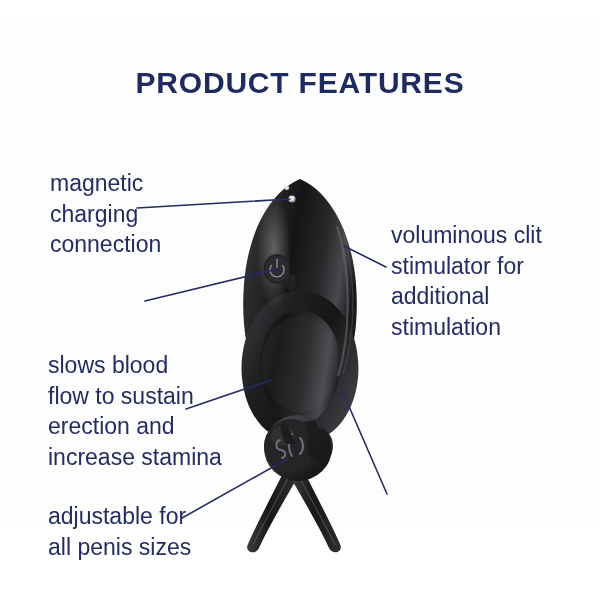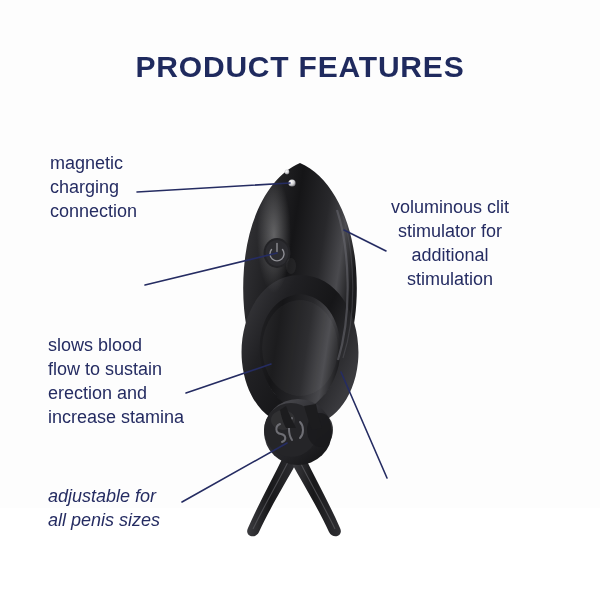--- a/index.html
+++ b/index.html
@@ -11,49 +11,50 @@
     height: 600px;
     background: #ffffff;
     font-family: "Liberation Sans", sans-serif;
     overflow: hidden;
   }
   #infographic {
     position: relative;
     width: 600px;
     height: 508px;
     background: #fdfdfd;
+    margin-top: 16px;
   }
   #page-title {
     position: absolute;
     top: 50px;
     left: 0;
     width: 600px;
     text-align: center;
     font-size: 30px;
     font-weight: bold;
     letter-spacing: 0.8px;
     color: #1f2a5e;
     font-family: "Liberation Sans", sans-serif;
   }
   .callout {
     position: absolute;
     color: #252c62;
-    font-size: 18px;
+    font-size: 23px;
     line-height: 1.33;
     font-family: "Liberation Sans", sans-serif;
     white-space: pre-line;
   }
   .callout-left { text-align: left; }
   .callout-right { text-align: left; }
 
   #co-magnetic   { left: 50px;  top: 152px; }
   #co-control    { left: 50px;  top: 260px; }
   #co-slows      { left: 48px;  top: 334px; }
-  #co-adjustable { left: 48px;  top: 485px; font-style: italic; }
-  #co-voluminous { left: 391px; top: 196px; text-align: center; }
+  #co-adjustable { left: 48px;  top: 485px; }
+  #co-voluminous { left: 391px; top: 204px; }
   #co-flexible   { left: 391px; top: 460px; }
 
   #leader-lines {
     position: absolute;
     left: 0;
     top: 0;
     width: 600px;
     height: 600px;
     pointer-events: none;
   }

